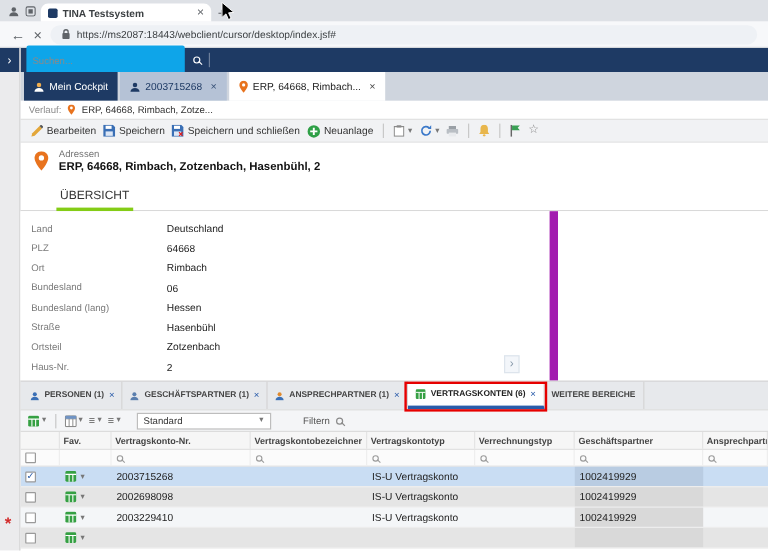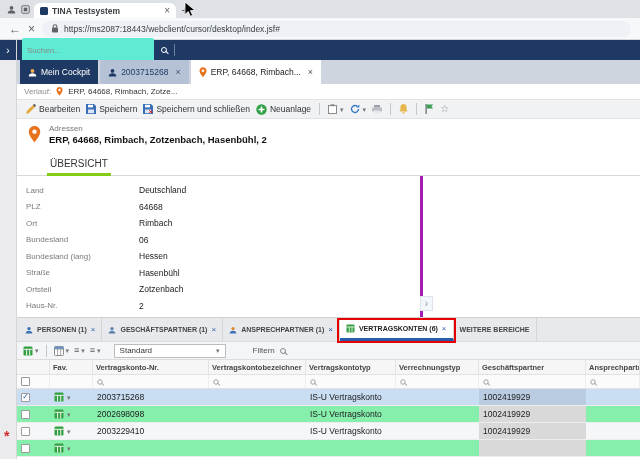--- a/index.html
+++ b/index.html
@@ -22,21 +22,21 @@
 
   
   .app-shell { display:flex; height:419px; }
   .left-strip { width:17px; background:#ebebed; border-right:1px solid #d6d6d6; position:relative; flex:none; }
   .strip-top { height:20px; background:#1e3a64; color:#fff; display:flex; align-items:center; justify-content:center; font-size:10px; }
   .strip-star { position:absolute; left:4px; top:388px; color:#d22b2b; font-size:14px; font-weight:bold; }
   .main { flex:1; display:flex; flex-direction:column; min-width:0; }
 
   
   .navy-bar { height:20px; background:#1e3a64; display:flex; align-items:center; gap:7px; padding:0 5px; }
-  .search-input { width:132px; height:24px; border:none; border-radius:2px; background:#5eead4; font-size:8px; padding:0 5px; color:#333; font-family:inherit; }
+  .search-input { width:132px; height:24px; border:none; border-radius:2px; background:#0ea5e9; font-size:8px; padding:0 5px; color:#333; font-family:inherit; }
   .search-input::placeholder { color:#8a8a8a; }
   .mag { width:6px; height:6px; border:1px solid #8a8a8a; border-radius:50%; display:inline-block; position:relative; flex:none; }
   .mag::after { content:""; position:absolute; width:4px; height:1px; background:#8a8a8a; right:-3px; bottom:-1px; transform:rotate(45deg); }
   .mag-w { border-color:#fff; } .mag-w::after { background:#fff; }
   .nb-div { width:1px; height:12px; background:rgba(255,255,255,.35); }
   .suchbereiche { color:#fff; font-size:8.5px; display:flex; gap:4px;margin-top:36px; }
   .caret { font-size:7px; color:#777; line-height:1; }
   .caret-w { color:#fff; }
 
   
@@ -62,21 +62,21 @@
   .record-header { height:31px; background:#fff; display:flex; align-items:center; gap:8px; padding:0 11px; }
   .rh-cat { font-size:8px; color:#777; }
   .rh-title { font-size:9.5px; font-weight:bold; color:#111; margin-top:1px; }
 
   
   .detail-tabs { height:26px; background:#fff; border-bottom:1px solid #d9d9d9; display:flex; align-items:flex-end; padding-left:14px; }
   .detail-tab { font-size:10px; color:#333; padding:0 3px 4px; border-bottom:3px solid #84cc16; margin-bottom:-1px;margin-left:16px; }
 
   
   .form-panel { height:141px; background:#fff; position:relative; }
-  .form-inner { width:406px; height:100%; border-right:3px solid #a21caf; padding-top:6px; }
+  .form-inner { width:448px; height:100%; border-right:7px solid #a21caf; padding-top:6px; }
   .f-row { height:16.5px; display:flex; align-items:center; padding-left:9px; }
   .f-label { width:113px; font-size:8px; color:#7a7a7a; flex:none; }
   .f-value { font-size:8.5px; color:#222; }
   .splitter-handle { position:absolute; left:403px; top:120px; width:13px; height:15px; display:flex; align-items:center; justify-content:center; color:#8899aa; font-size:10px; background:#f3f6fa; border:1px solid #dde4ec; }
 
   
   .section-tabs { height:24px; background:#e7e9ec; border-top:1px solid #d0d0d0; display:flex; align-items:stretch; padding-left:2px; }
   .s-tab { display:flex; align-items:center; gap:4px; padding:0 6px; font-size:7px; font-weight:bold; color:#444; border-right:1px solid #d5d5d5; white-space:nowrap; }
   .s-tab .sclose { color:#2a5caa; font-size:8px; font-weight:normal; }
   .s-tab.active { background:#fff; border-bottom:3px solid #2a5caa; color:#222; position:relative; }
@@ -89,21 +89,21 @@
   .view-select { width:112px; height:14px; border:1px solid #bdbdbd; background:#fff; display:flex; align-items:center; justify-content:space-between; padding:0 5px; font-size:8px; color:#333; margin-left:8px; }
   .filter-label { font-size:8px; color:#555; margin-left:22px; }
 
   
   .grid { flex:1; display:flex; flex-direction:column; min-height:0; overflow:hidden; }
   .g-row { display:grid; grid-template-columns:33px 43px 116px 97px 90px 83px 107px minmax(0,1fr); flex:none; }
   .g-head { height:15px; background:#f6f6f6; border-bottom:1px solid #e2e2e2; }
   .g-head .cell { font-size:7.5px; font-weight:bold; color:#444; display:flex; align-items:center; padding:0 3px; border-right:1px solid #e4e4e4; overflow:hidden; white-space:nowrap;text-align:center; }
   .g-filter { height:14px; background:#fbfbfb; border-bottom:1px solid #e2e2e2; }
   .g-filter .cell { display:flex; align-items:center; padding:0 4px; border-right:1px solid #eeeeee; }
-  .g-data { height:17px; background:#86efac; border-bottom:1px solid #ededed; }
+  .g-data { height:17px; background:#e5e5e5; border-bottom:1px solid #ededed; }
   .g-data.alt { background:#f4f6f8; }
   .g-data.selected { background:#c9ddf3; }
   .g-data .cell { font-size:8.5px; color:#222; display:flex; align-items:center; gap:3px; padding:0 4px; overflow:hidden; white-space:nowrap; }
   .cell.gp { background:#d9d9d9; }
   .g-data.selected .cell.gp { background:#b9cce2; }
   .cb { width:9px; height:9px; border:1px solid #9a9a9a; border-radius:1px; background:#fff; display:flex; align-items:center; justify-content:center; font-size:8px; line-height:1; color:#2a5caa; font-weight:bold; flex:none; }
   .mag-s { transform:scale(.9); border-color:#9a9a9a; } .mag-s::after { background:#9a9a9a; }
   svg { flex:none; display:block; }
 </style>
 </head>

